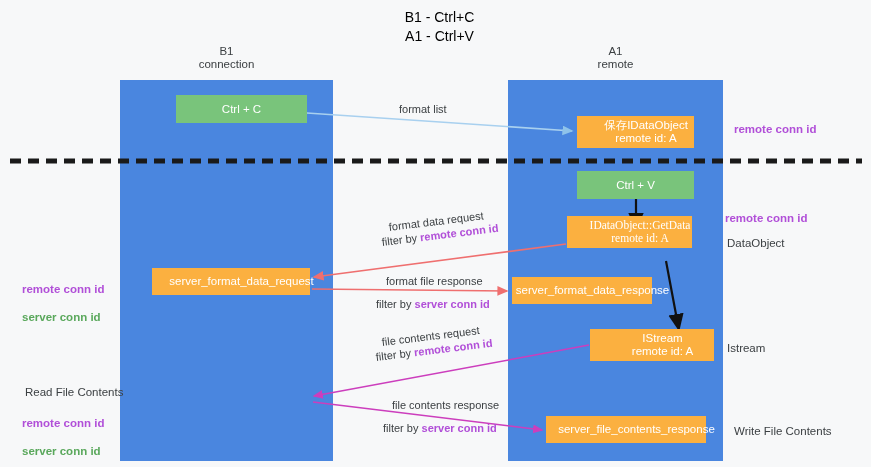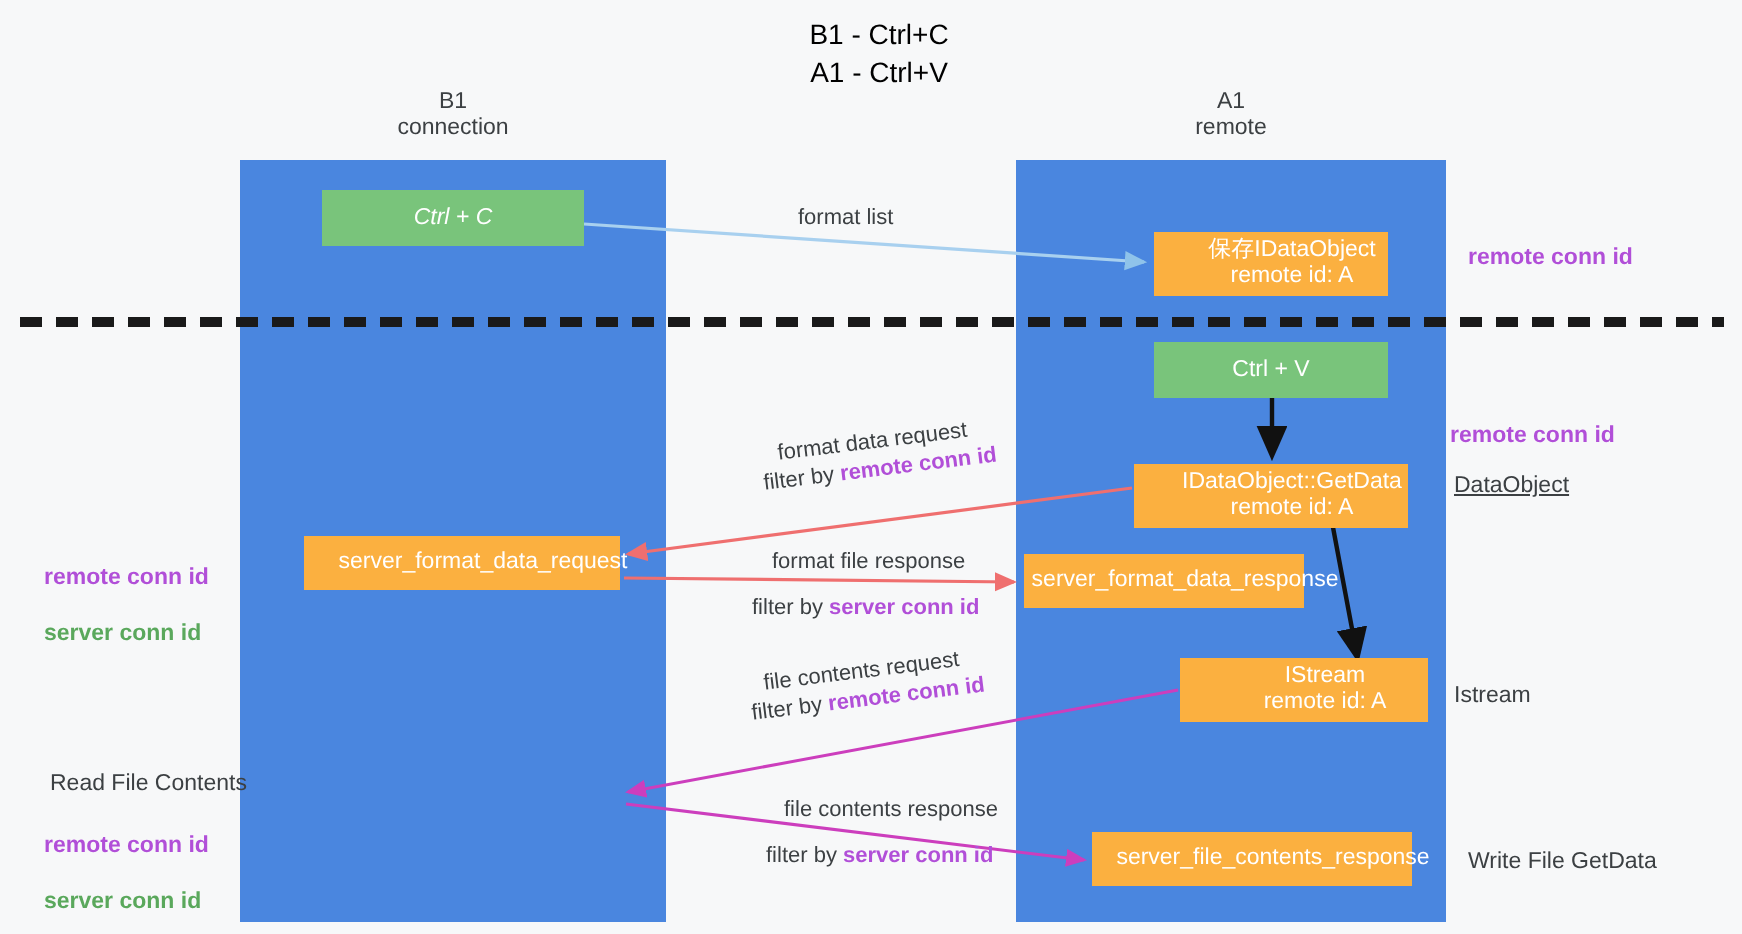--- a/index.html
+++ b/index.html
@@ -30,40 +30,40 @@
 
   
   .node{
     position:absolute;display:flex;align-items:center;justify-content:center;
     text-align:center;color:#ffffff;font-size:11.5px;line-height:13px;
     white-space:pre-line;box-sizing:border-box;
   }
   .green{background:#79c47b;}
   .orange{background:#fbb košt;}
   .orange{background:#fbb040;padding-left:21px;}
-  #node-ctrlc{left:161px;top:95px;width:131px;height:28px;font-style:italic;}
+  #node-ctrlc{left:176px;top:95px;width:131px;height:28px;}
   #node-dataobject{left:577px;top:116px;width:117px;height:32px;}
   #node-ctrlv{left:577px;top:171px;width:117px;height:28px;}
-  #node-getdata{left:567px;top:232px;width:137px;height:32px;}
+  #node-getdata{left:567px;top:216px;width:125px;height:32px;font-family:Liberation Serif, serif;}
   #node-fmt-req{left:152px;top:268px;width:158px;height:27px;}
   #node-fmt-resp{left:512px;top:277px;width:140px;height:27px;}
   #node-istream{left:590px;top:329px;width:124px;height:32px;}
   #node-file-req{left:152px;top:384px;width:158px;height:27px;}
   #node-file-resp{left:546px;top:416px;width:160px;height:27px;}
 
   
   .side-label{
     position:absolute;font-size:11.5px;line-height:14px;white-space:pre-line;
   }
   .purple{color:#b14fd8;font-weight:bold;}
   .green-txt{color:#5aa85c;font-weight:bold;}
   .plain{color:#3c4043;}
   #lbl-remote-1{left:734px;top:122px;}
   #lbl-remote-2{left:725px;top:211px;}
-  #lbl-dataobject{left:727px;top:236px;text-decoration:underline;}
+  #lbl-dataobject{left:727px;top:236px;}
   #lbl-istream{left:727px;top:341px;}
   #lbl-write{left:734px;top:424px;}
   #lbl-left-1{left:22px;top:268px;text-align:left;}
   #lbl-read{left:25px;top:385px;}
   #lbl-left-2{left:22px;top:402px;}
 
   
   .edge-label{
     position:absolute;font-size:11px;line-height:15px;color:#3c4043;
     white-space:nowrap;
@@ -166,21 +166,21 @@
   </div>
 
   <div class="side-label purple" id="lbl-remote-1">remote conn id</div>
 
   <div class="side-label purple" id="lbl-remote-2">remote conn id</div>
 
   <div class="side-label plain" id="lbl-dataobject">DataObject</div>
 
   <div class="side-label plain" id="lbl-istream">Istream</div>
 
-  <div class="side-label plain" id="lbl-write">Write File GetData</div>
+  <div class="side-label plain" id="lbl-write">Write File Contents</div>
 
   <div class="side-label" id="lbl-left-1">
     <div class="purple">remote conn id</div>
     <div class="green-txt">server conn id</div>
   </div>
 
   <div class="side-label plain" id="lbl-read">Read File Contents</div>
 
   <div class="side-label" id="lbl-left-2">
     <div class="purple">remote conn id</div>

